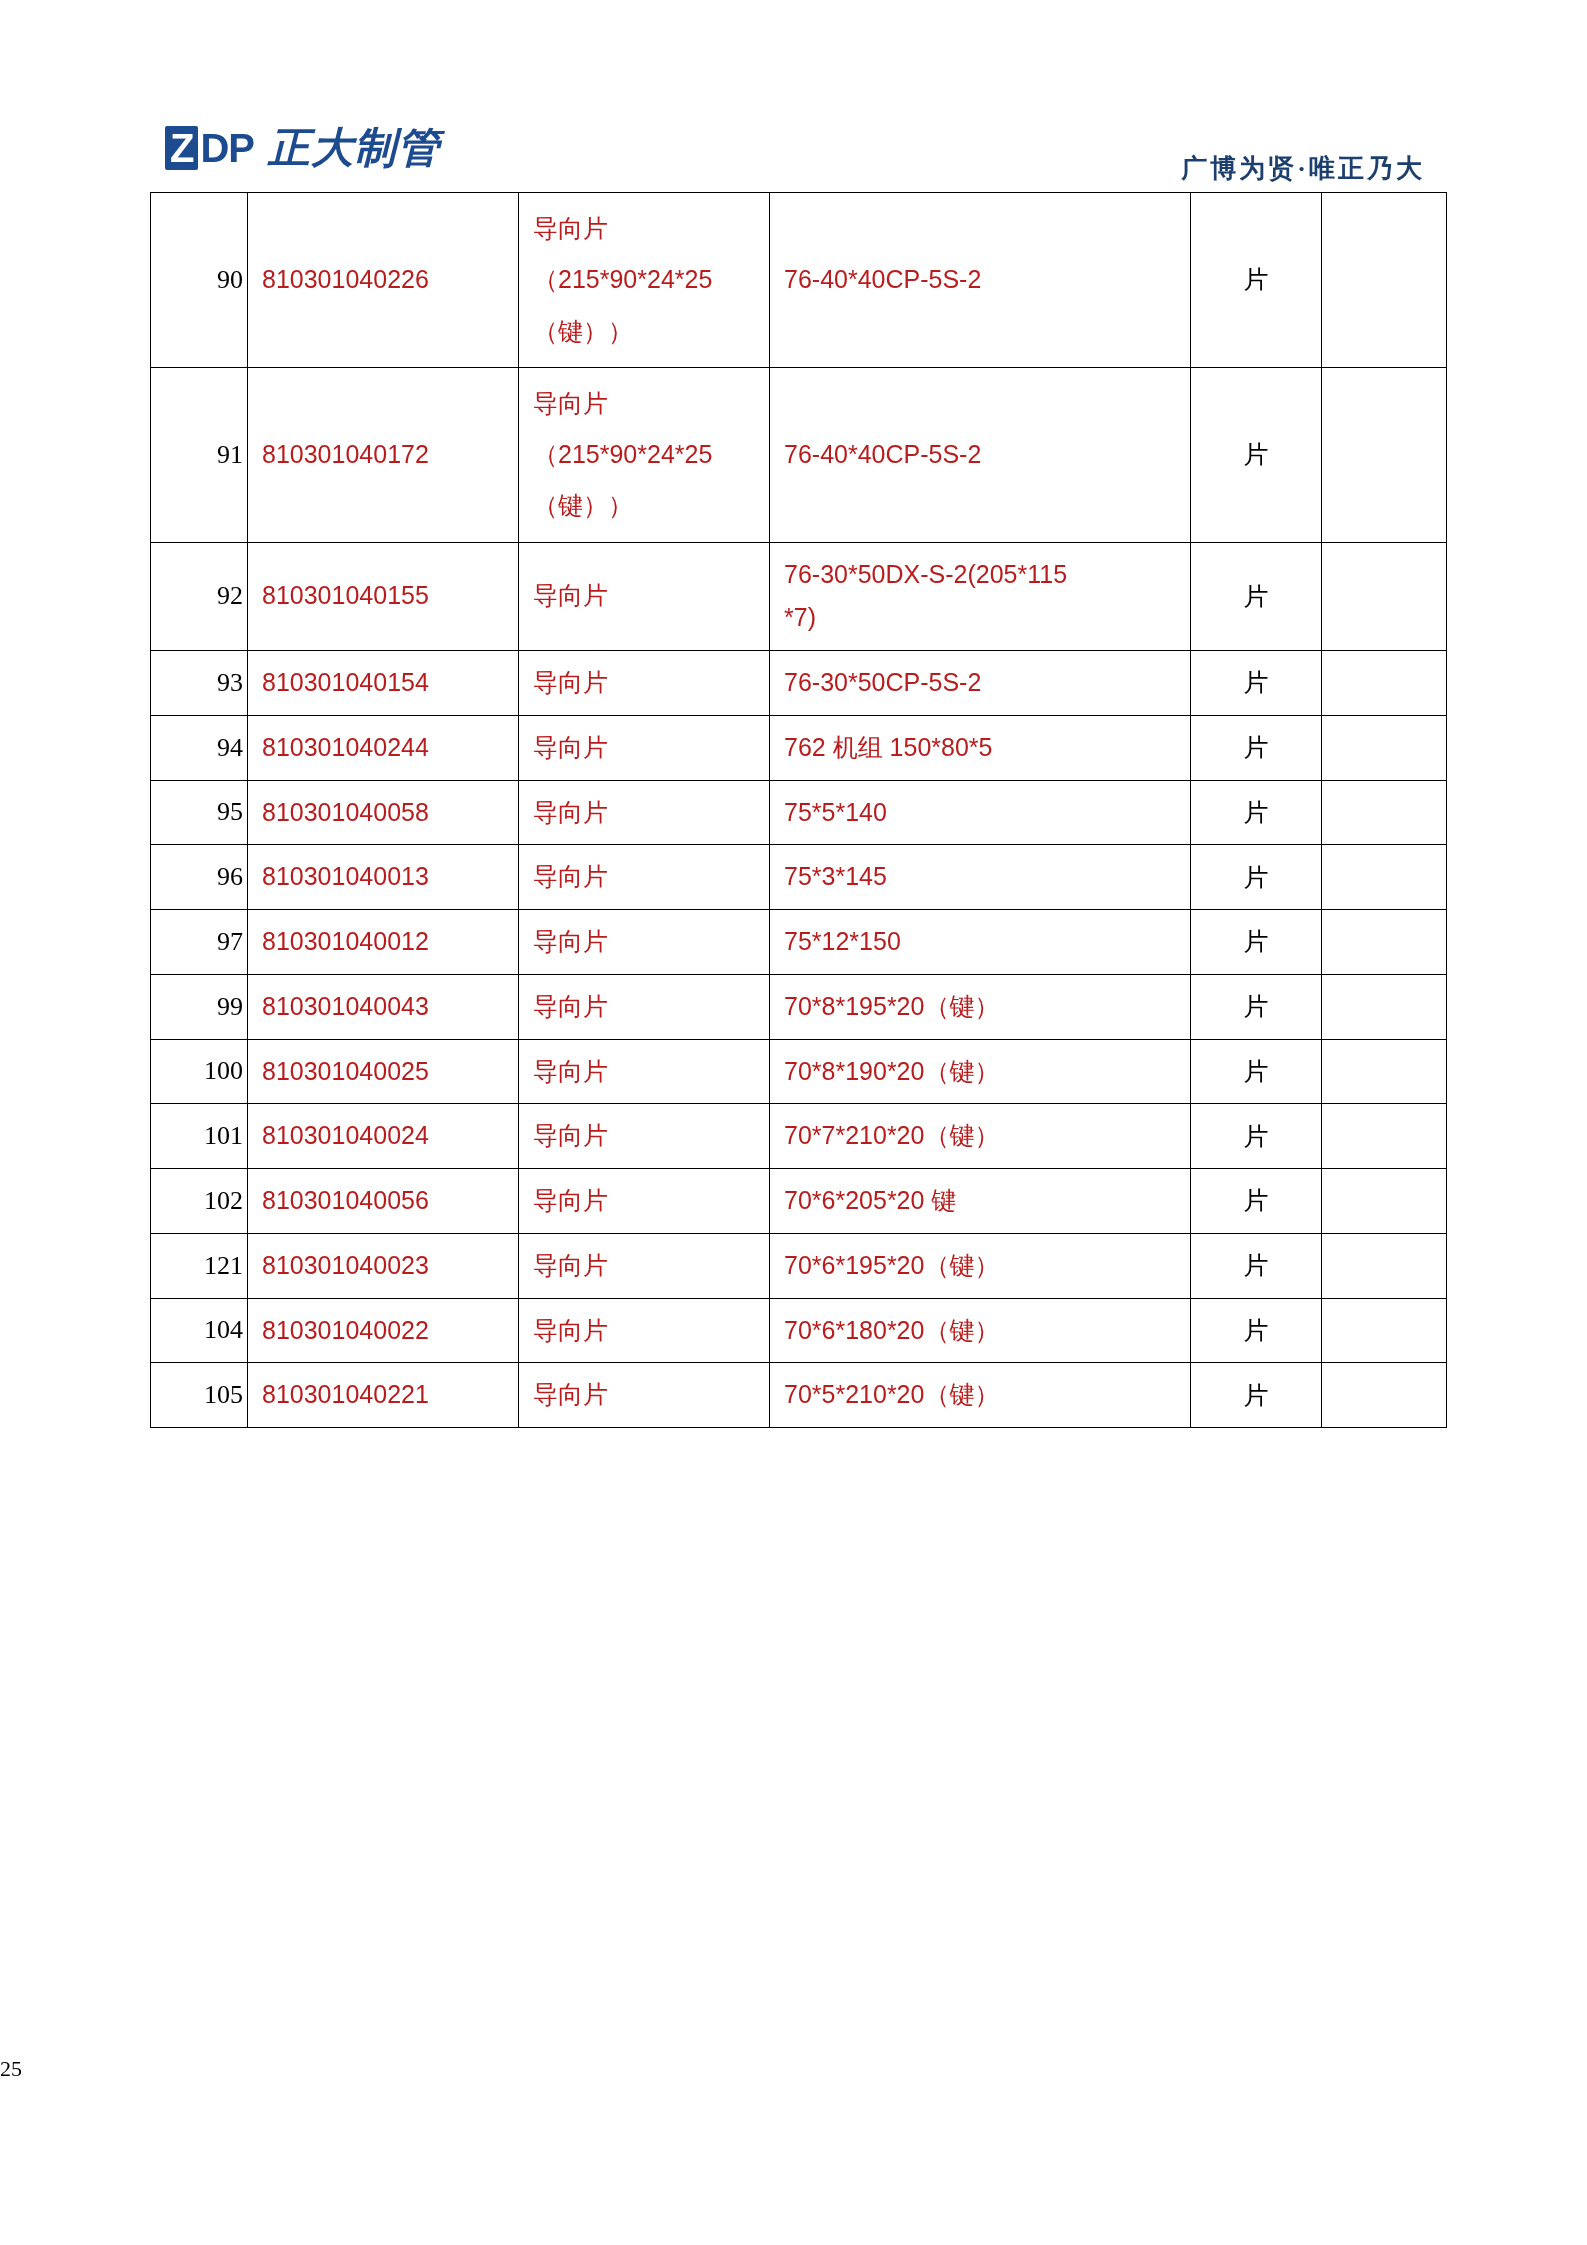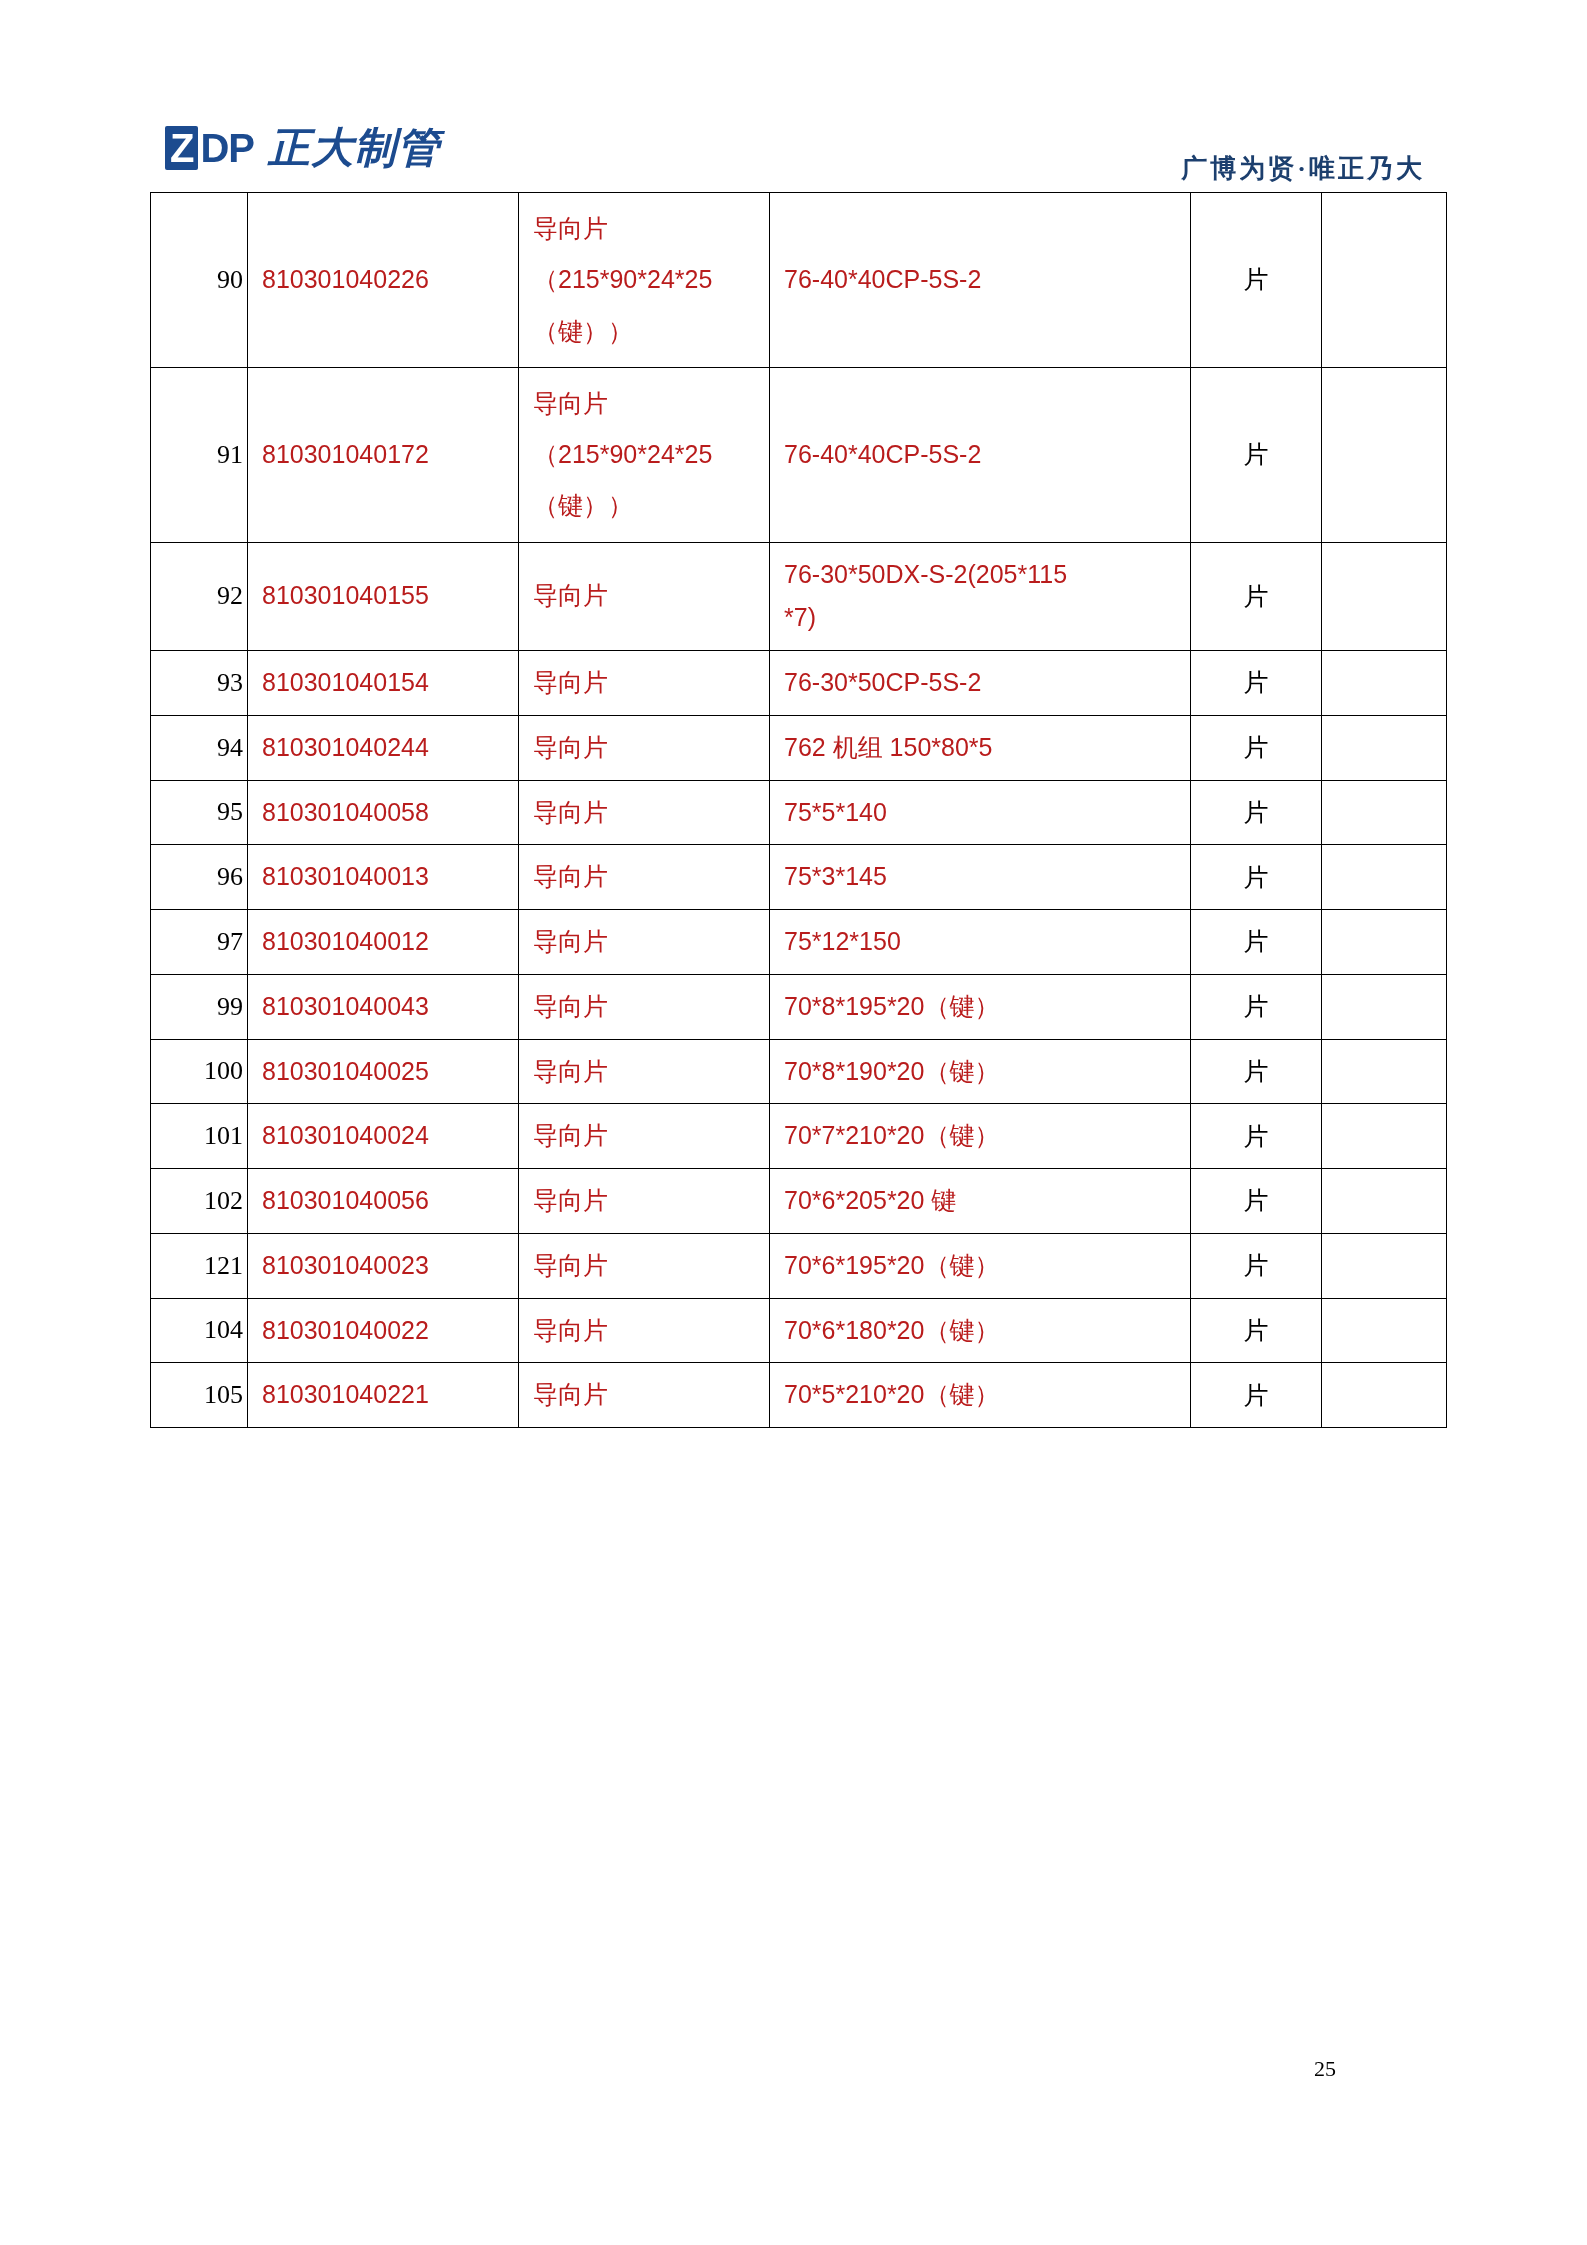--- a/index.html
+++ b/index.html
@@ -118,21 +118,21 @@
   .multi-line .ml {
     display: block;
   }
   .row-tall .cell-inner { line-height: 2.05; }
   
   .page-number {
     position: absolute;
     top: 2056px;
     left: 0;
     width: 1336px;
-    text-align: right;
+    text-align: left;
     font-family: "Liberation Serif", serif;
     font-size: 22px;
     color: #000000;
   }
 </style>
 </head>
 <body>
 
 <div class="page">
 

